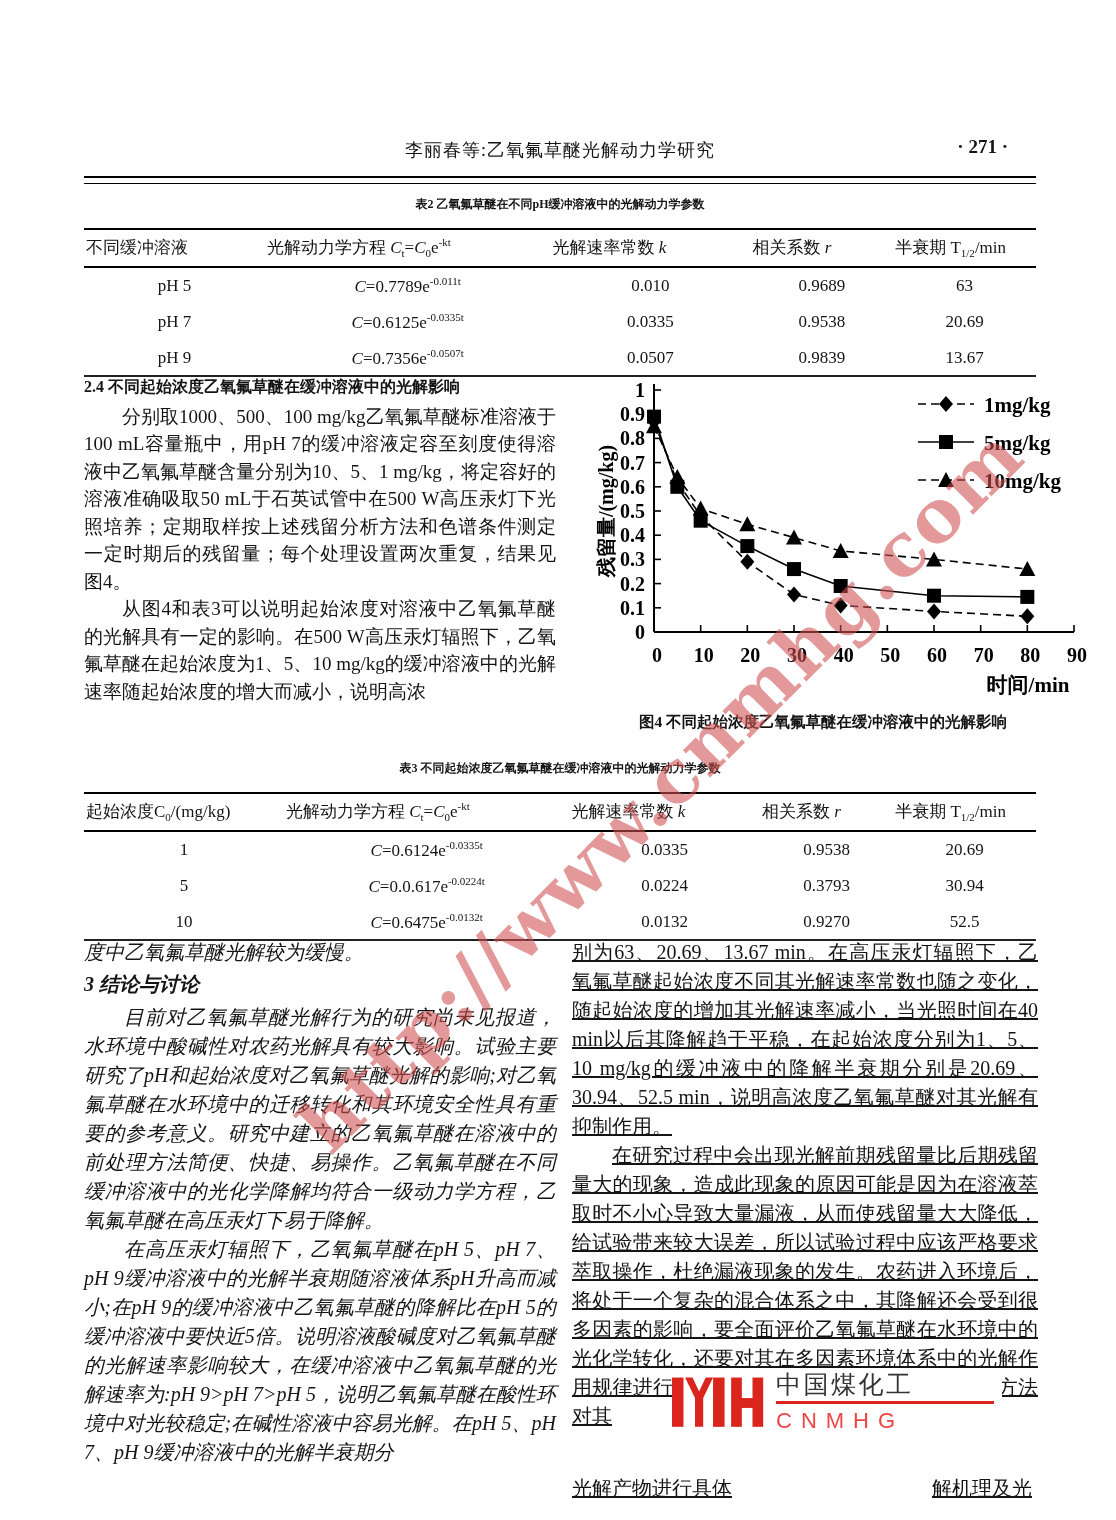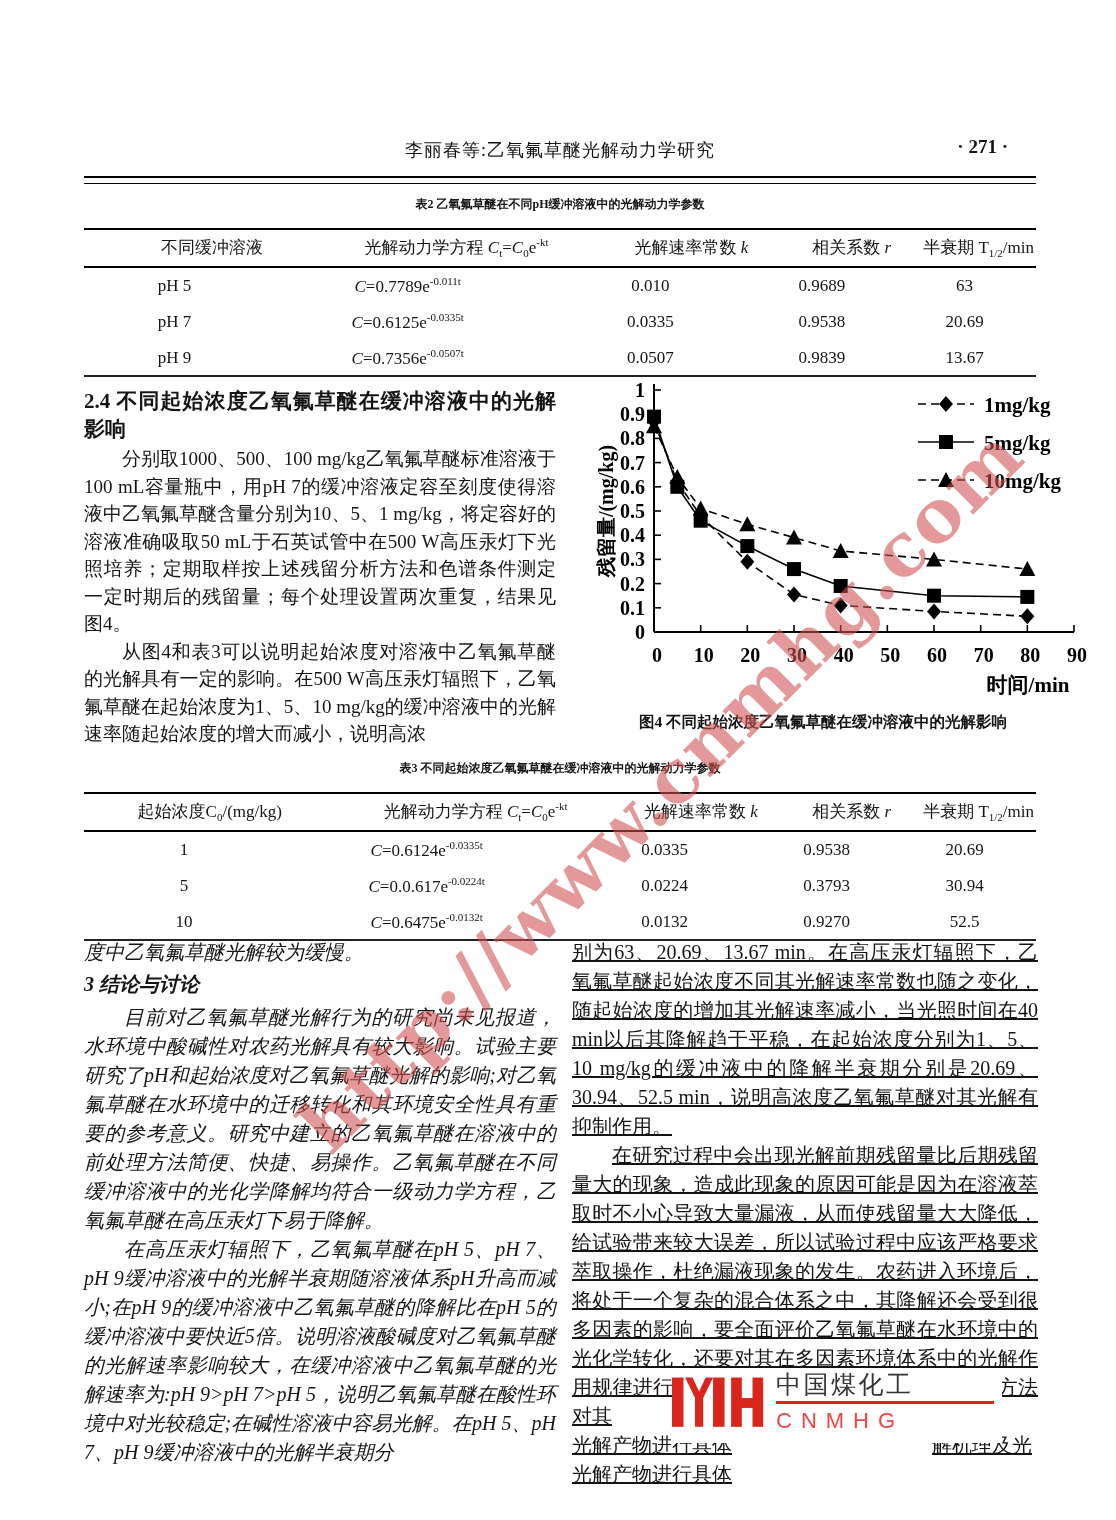--- a/index.html
+++ b/index.html
@@ -14,32 +14,32 @@
   
   .tbl-title{position:absolute;left:84px;width:952px;text-align:center;font-weight:bold;font-size:12px;}
   .t2-title{top:196px;} .t3-title{top:760px;}
   table.ktable{position:absolute;left:84px;width:952px;border-collapse:collapse;
                font-size:17px;table-layout:fixed;}
   #table2{top:228px;} #table3{top:792px;}
   table.ktable th{font-weight:normal;padding:6px 2px 7px;border-bottom:2px solid #000;white-space:nowrap;}
   table.ktable thead tr{border-top:2px solid #000;}
   table.ktable td{text-align:center;padding:7px 2px;}
   table.ktable tbody tr:last-child td{border-bottom:2.5px solid #222;}
-  table.ktable th,.ktable td{text-align:right;}
+  table.ktable th,.ktable td{text-align:left;}
   table.ktable sup{font-size:11px;} table.ktable sub{font-size:11px;}
   
   .col{position:absolute;font-size:20px;line-height:29px;text-align:justify;}
   .topleft{left:84px;top:372px;width:472px;line-height:27.5px;font-size:19px;}
   .botleft{left:84px;top:938px;width:472px;font-style:italic;}
   .botright{left:572px;top:938px;width:466px;text-decoration:underline;}
-  .sec-head{font-weight:bold;font-size:21px;margin:16px 0 2px 0;}
+  .sec-head{font-weight:bold;font-size:16px;margin:1px 0 2px 0;}
   .concl-head{font-weight:bold;font-size:20px;margin:3px 0 4px 0;}
   .col p{margin:0;text-indent:2em;}
   .col p.noindent{text-indent:0;}
-  .tail-line{height:29px;overflow:hidden;white-space:nowrap;}
+  .tail-line{height:29px;overflow:hidden;white-space:nowrap;margin-top:43px;}
   .gap1{display:inline-block;width:200px;}
   
   .fig{position:absolute;left:588px;top:374px;width:508px;}
   .fig-caption{width:470px;text-align:center;font-weight:bold;font-size:15.5px;margin-top:2px;}
   
   .watermark{position:absolute;left:282px;top:1108px;transform:rotate(-45deg);transform-origin:0 0;
              font-size:74px;font-weight:bold;color:#cf5150;opacity:.58;letter-spacing:2px;
              white-space:nowrap;pointer-events:none;z-index:5;font-family:"DejaVu Serif",serif;}
   
   .logo{position:absolute;left:672px;top:1371px;width:330px;height:72px;background:#fff;z-index:6;

